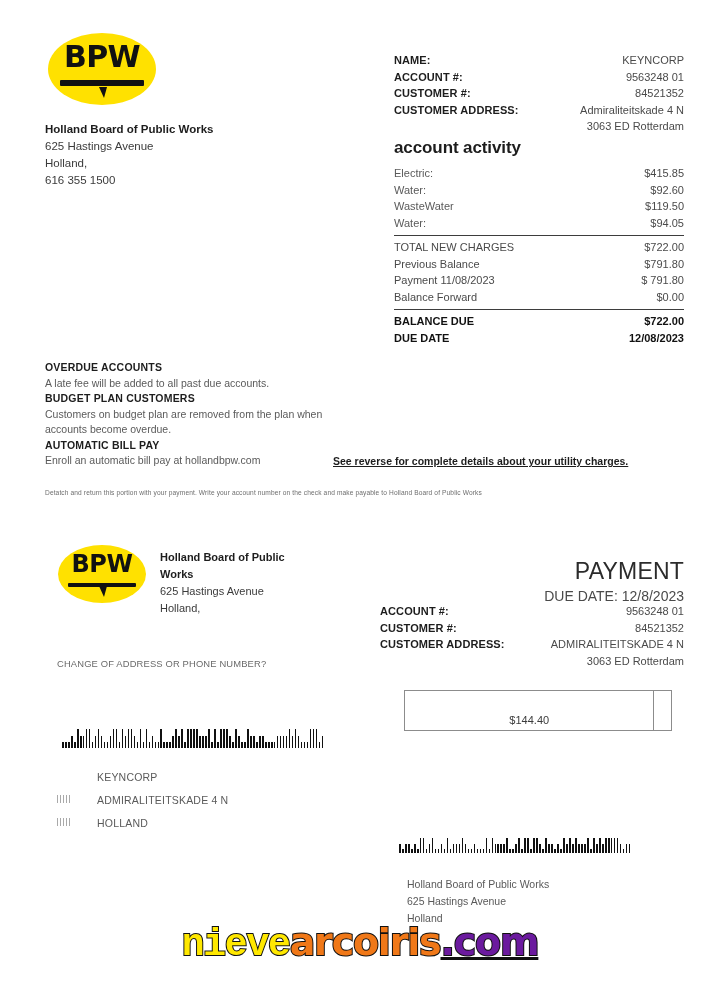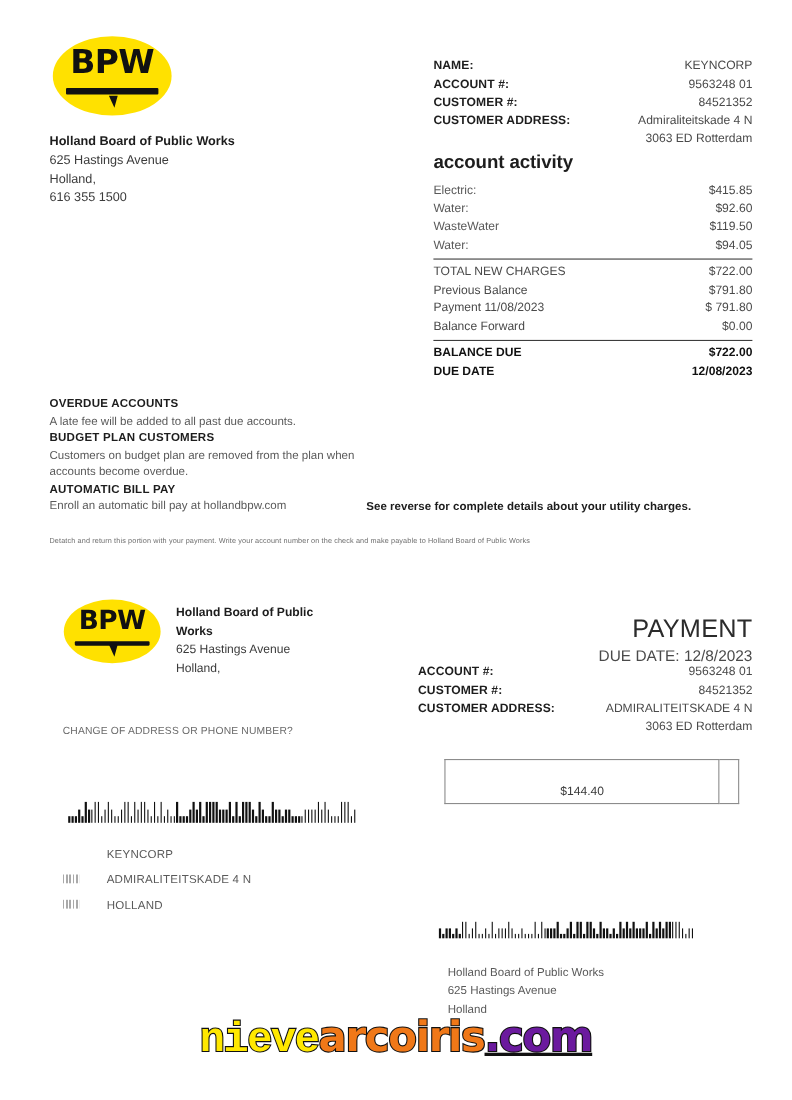--- a/index.html
+++ b/index.html
@@ -101,21 +101,21 @@
   
   #notices {
     position: absolute; left: 45px; top: 360px; width: 300px;
     font-size: 10.5px; line-height: 15.5px;
   }
   #notices .hdr { font-weight: bold; color: #1d1d1d; font-size: 10.5px; letter-spacing: 0.2px; }
   #notices .body { color: #5a5a5a; }
 
   #reverse-note {
     position: absolute; left: 333px; top: 455px; width: 350px;
-    font-size: 10.5px; font-weight: bold; color: #1d1d1d;
+    font-size: 10.5px; font-weight: bold; color: #1d1d1d; text-decoration: underline;
   }
 
   #detach-note {
     position: absolute; left: 45px; top: 489px; width: 640px;
     font-size: 6.6px; color: #6e6e6e; letter-spacing: 0.12px;
   }
 
   
   #logo-stub { position: absolute; left: 58px; top: 545px; width: 88px; height: 58px; }
   #logo-stub .logo-text { font-size: 24px; top: 12%; }

